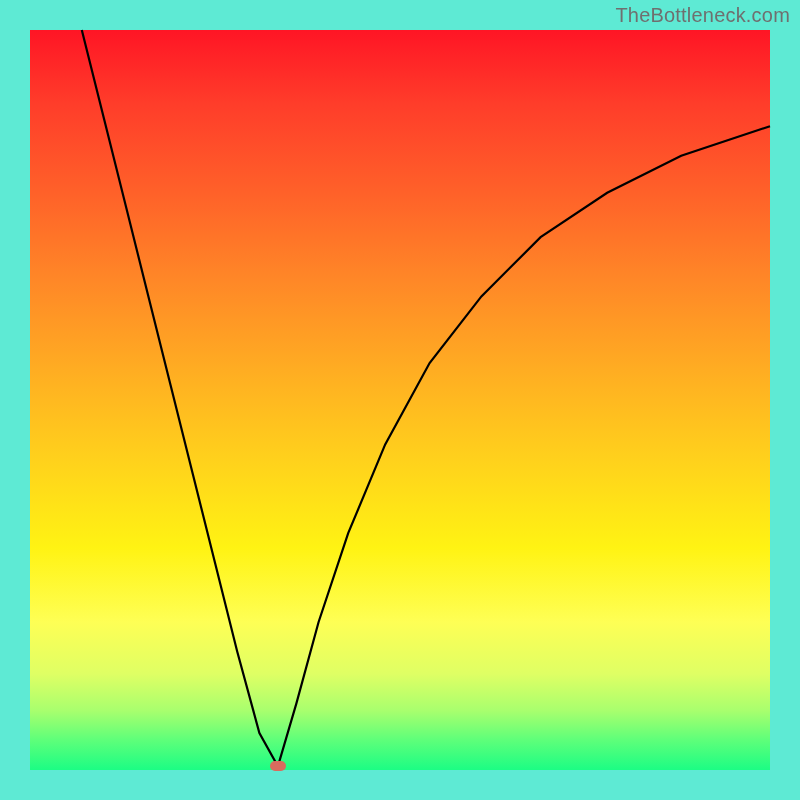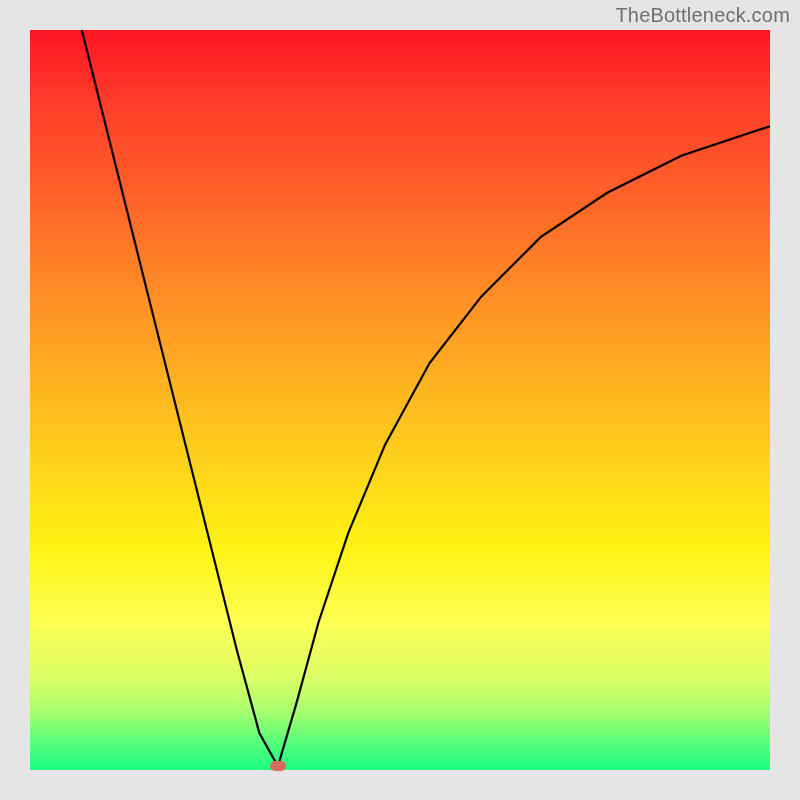--- a/index.html
+++ b/index.html
@@ -8,21 +8,21 @@
     width: 800px;
     height: 800px;
     overflow: hidden;
     background: #000000;
     font-family: Arial, Helvetica, sans-serif;
   }
   .frame {
     position: relative;
     width: 800px;
     height: 800px;
-    background: #e5e5e5;
+    background: #5eead4;
   }
   .plot-area {
     position: absolute;
     left: 30px;
     top: 30px;
     width: 740px;
     height: 740px;
     background: linear-gradient(
       to bottom,
       #ff1525 0%,

